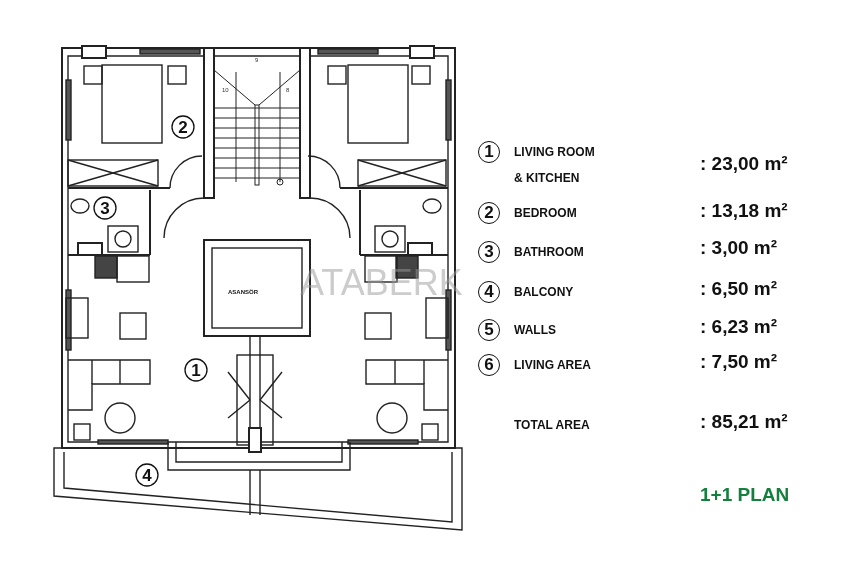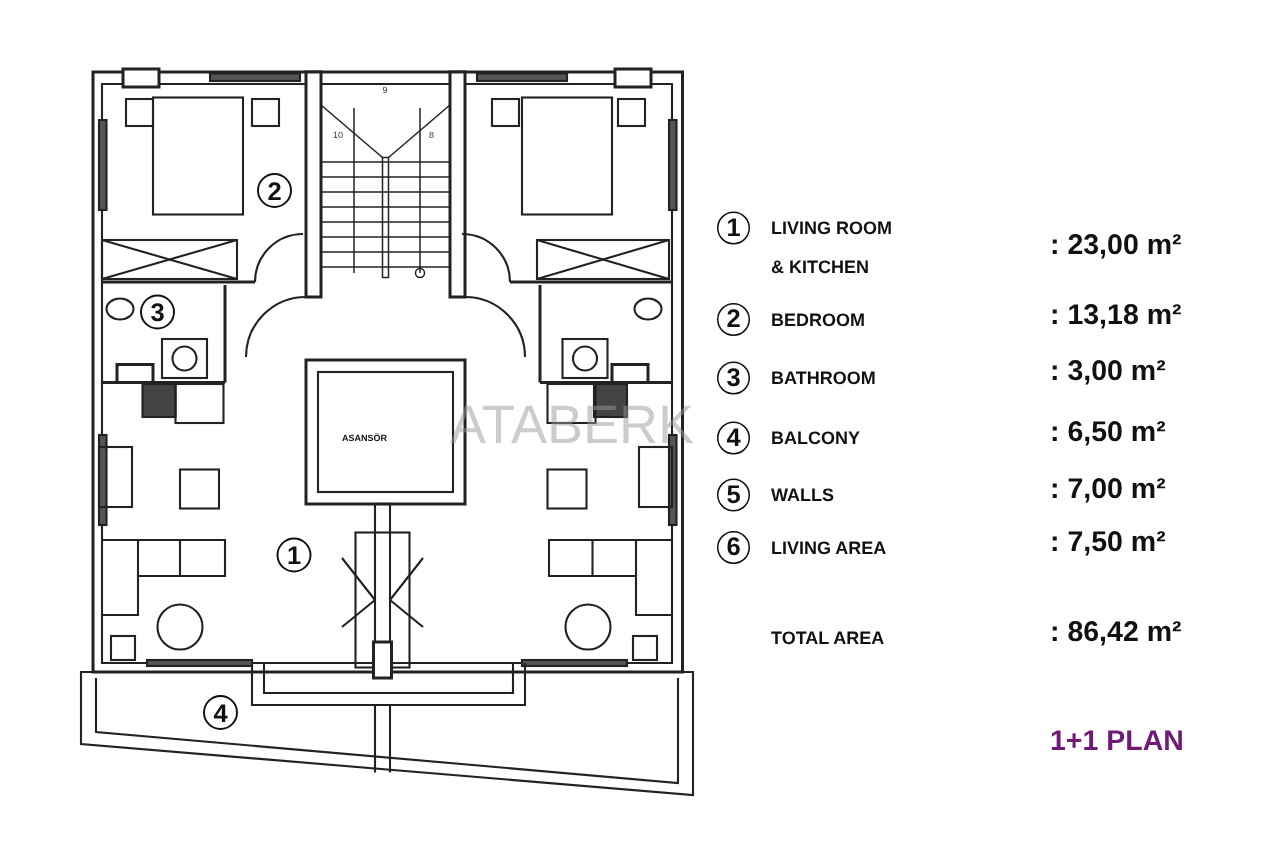--- a/index.html
+++ b/index.html
@@ -3,21 +3,21 @@
 <meta charset="utf-8">
 <style>
   html, body { margin:0; padding:0; background:#ffffff; }
   body { width:850px; height:566px; position:relative; overflow:hidden; font-family:"Liberation Sans", sans-serif; }
   #plan { position:absolute; left:0; top:0; width:850px; height:566px; }
   .legend { position:absolute; left:478px; top:0; width:360px; height:566px; }
   .row { position:absolute; left:0; display:flex; align-items:flex-start; }
   .num { width:22px; height:22px; border:1.5px solid #111; border-radius:50%; display:flex; align-items:center; justify-content:center; font-weight:bold; font-size:17px; color:#111; box-sizing:border-box; margin-top:1px; }
   .lbl { position:absolute; left:36px; font-weight:bold; font-size:12px; color:#111; line-height:24px; white-space:nowrap; }
   .val { position:absolute; left:222px; font-weight:bold; font-size:19px; color:#111; line-height:24px; white-space:nowrap; }
-  .plan-label { position:absolute; font-weight:bold; font-size:19px; color:#701a75; }
+  .plan-label { position:absolute; font-weight:bold; font-size:19px; color:#15803d; }
   svg text { font-family:"Liberation Sans", sans-serif; }
 </style>
 </head>
 <body>
 
 <svg id="plan" viewBox="0 0 850 566" xmlns="http://www.w3.org/2000/svg">
   <g stroke="#222" fill="none" stroke-width="1.4">
 
     <path d="M62 48 L455 48 L455 448 L62 448 Z" stroke-width="2"></path>
     <path d="M68 56 L448 56 L448 442 L68 442 Z"></path>
@@ -173,25 +173,25 @@
     <div class="val" style="top:-4px;">: 3,00 m²</div>
   </div>
   <div class="row" style="top:280px;">
     <div class="num">4</div>
     <div class="lbl" style="top:0;">BALCONY</div>
     <div class="val" style="top:-3px;">: 6,50 m²</div>
   </div>
   <div class="row" style="top:318px;">
     <div class="num">5</div>
     <div class="lbl" style="top:0;text-align:right;">WALLS</div>
-    <div class="val" style="top:-3px;">: 7,00 m²</div>
+    <div class="val" style="top:-3px;">: 6,23 m²</div>
   </div>
   <div class="row" style="top:353px;">
     <div class="num">6</div>
     <div class="lbl" style="top:0;">LIVING AREA</div>
     <div class="val" style="top:-3px;">: 7,50 m²</div>
   </div>
   <div class="row" style="top:413px;">
     <div class="lbl" style="top:0;">TOTAL AREA</div>
-    <div class="val" style="top:-3px;">: 86,42 m²</div>
+    <div class="val" style="top:-3px;">: 85,21 m²</div>
   </div>
   <div class="plan-label" style="left:222px; top:484px;">1+1 PLAN</div>
 </div>
 
 </body></html>

